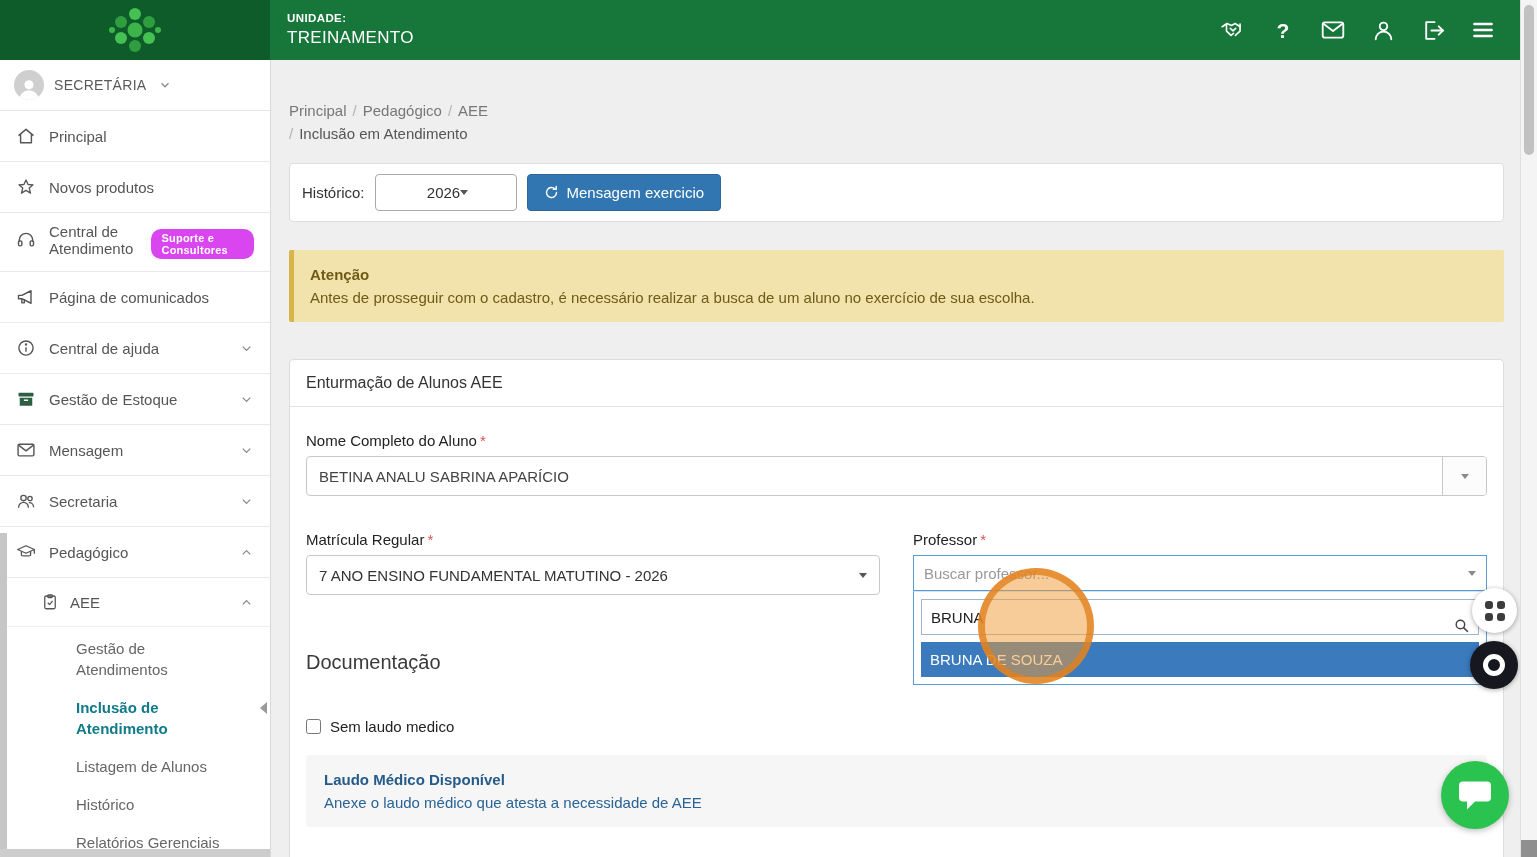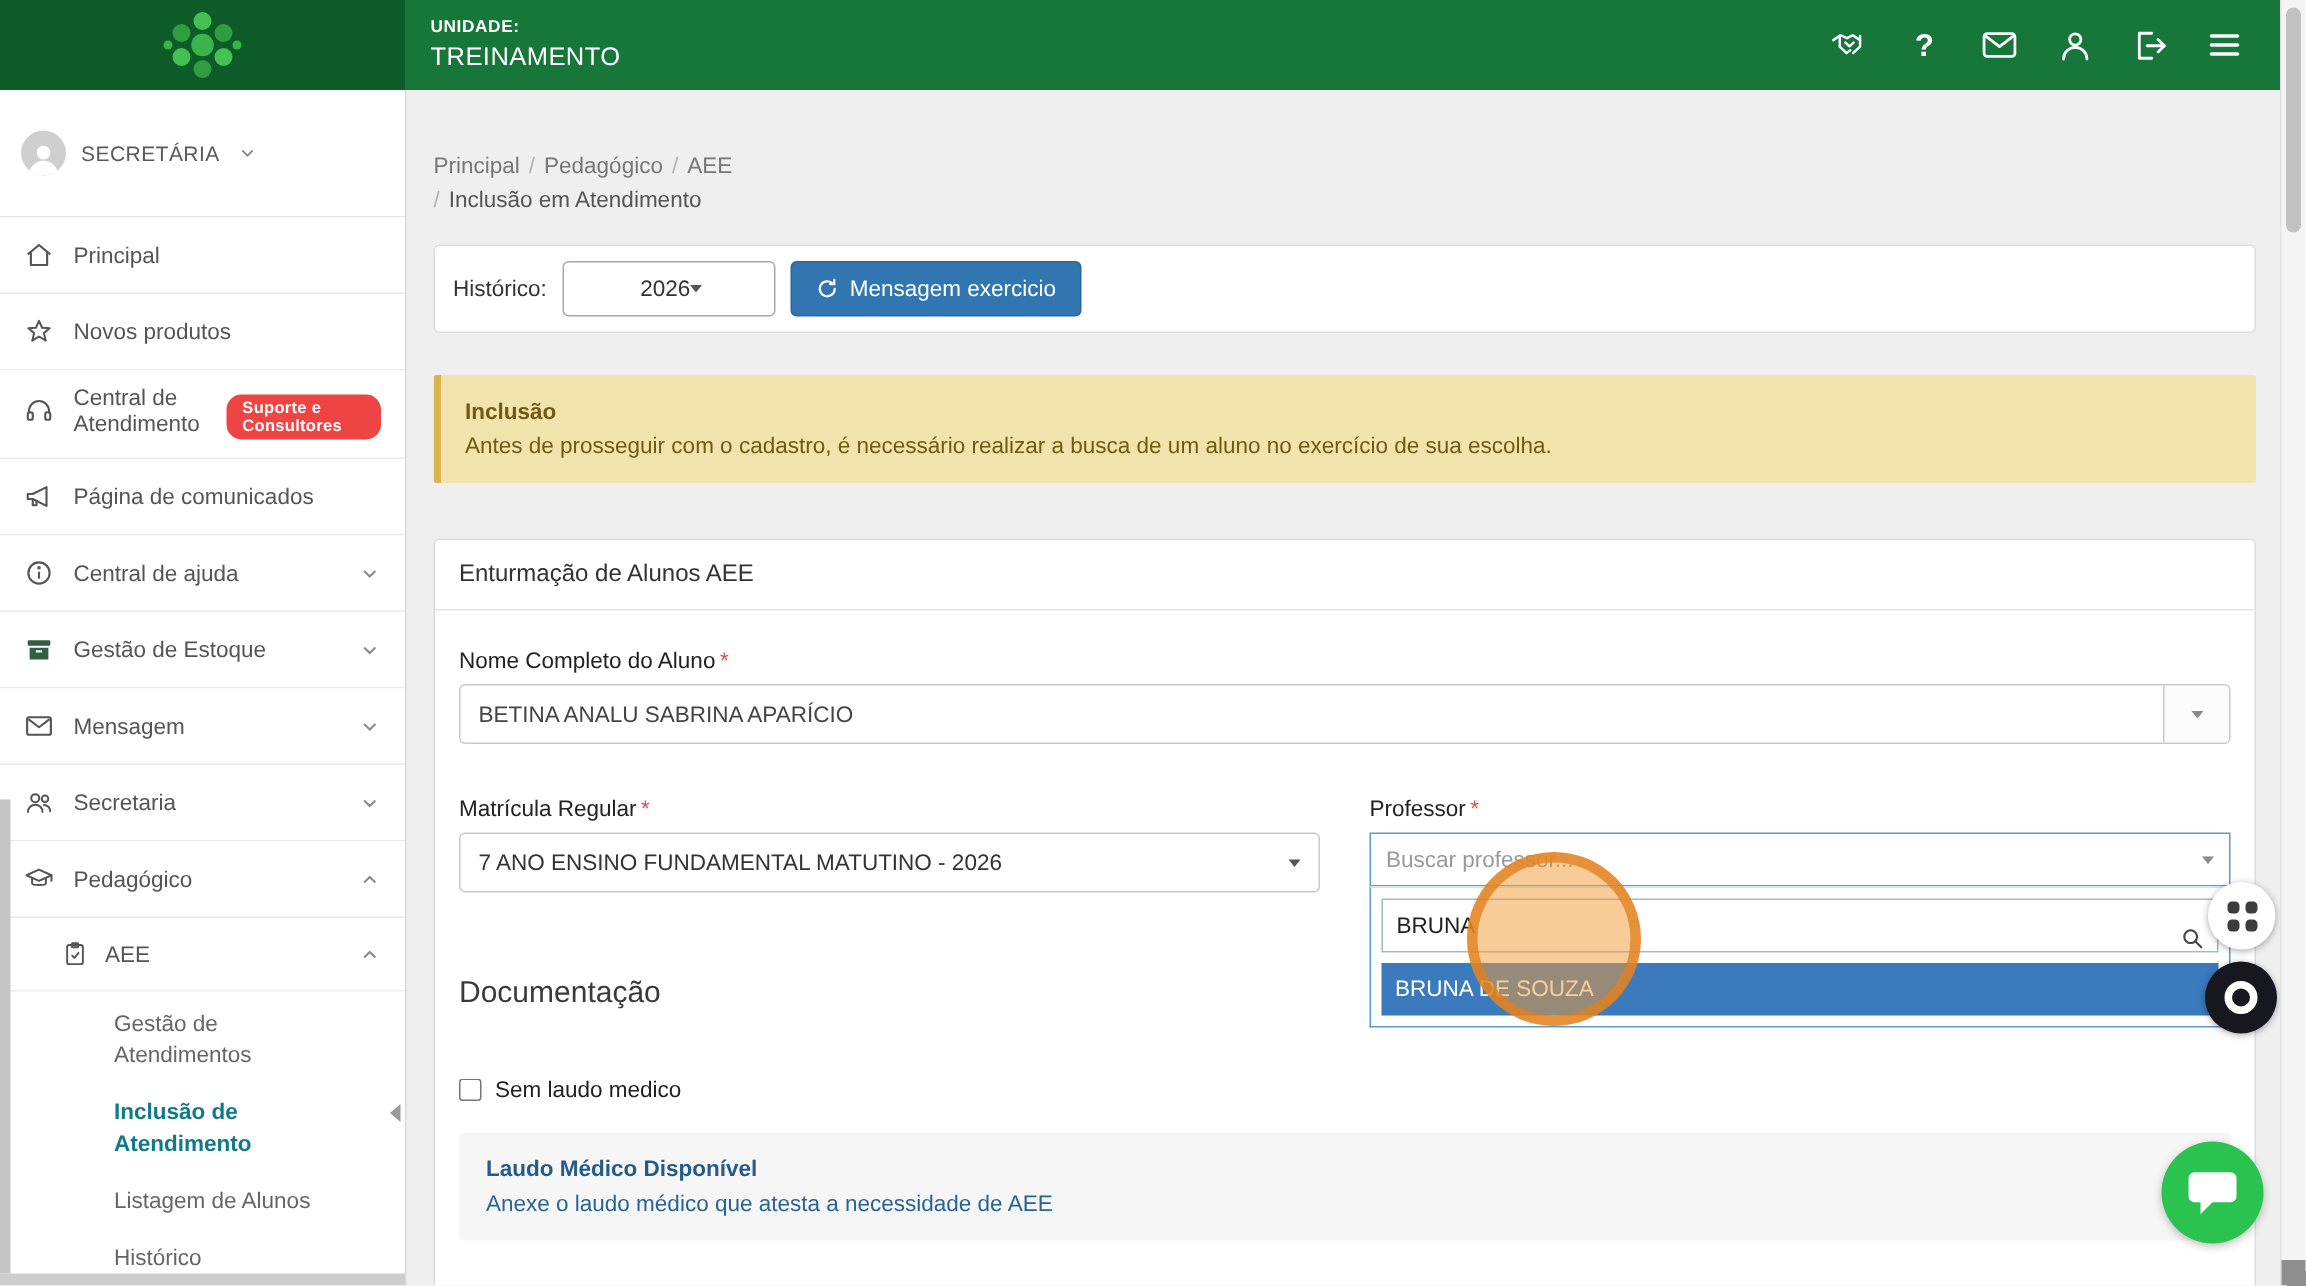--- a/index.html
+++ b/index.html
@@ -13,32 +13,32 @@
   .logo-box{flex:0 0 270px;width:270px;height:60px;background:#0f5c2b;display:flex;align-items:center;justify-content:center}
   .unit{padding-left:17px;color:#fff}
   .unit-label{font-size:11.5px;font-weight:bold;letter-spacing:.4px;margin-bottom:4px}
   .unit-name{font-size:17px;letter-spacing:.3px}
   .header-icons{margin-left:auto;display:flex;align-items:center;gap:24px;padding-right:24px;color:#fff}
   .hicon{width:26px;height:26px;display:flex;align-items:center;justify-content:center;cursor:pointer;color:#fff}
   .help-glyph{font-size:21px;font-weight:bold;line-height:1}
 
   
   .sidebar{position:absolute;left:0;top:60px;width:270px;height:797px;background:#fff;border-right:1px solid #d8d8d8;z-index:5;overflow:hidden}
-  .user-row{height:50px;display:flex;align-items:center;gap:10px;padding:17px 14px;border-bottom:1px solid #e6e6e6;cursor:pointer}
+  .user-row{height:50px;display:flex;align-items:center;gap:10px;padding:0 14px;border-bottom:1px solid #e6e6e6;cursor:pointer}
   .avatar{width:30px;height:30px;border-radius:50%;background:#cfcfcf;color:#fff;display:flex;align-items:flex-end;justify-content:center;overflow:hidden}
   .user-name{color:#5a5a5a;font-size:14px;letter-spacing:.3px}
   .side-item{display:flex;align-items:center;gap:13px;padding:0 16px;height:50px;border-bottom:1px solid #e9e9e9;color:#555;cursor:pointer;background:#fff}
   .icn{width:20px;height:20px;flex:0 0 20px;display:flex;align-items:center;justify-content:center;color:#555}
   .icn-estoque{color:#2f5f43}
   .side-label{font-size:15px;color:#555}
   .chev{margin-left:auto;color:#8a8a8a;display:flex}
   .chev-sm{color:#8a8a8a;display:flex;margin-left:2px}
   .item-col{flex-direction:row;align-items:flex-start;height:auto;padding-top:10px;padding-bottom:12px;gap:0}
   .item-col .row{display:flex;gap:13px;align-items:center}
-  .badge-pill{display:inline-block;background:#ef4444;color:#fff;font-size:11px;font-weight:bold;padding:3px 11px;border-radius:10px;margin:6px 0 0 8px;letter-spacing:.2px}
+  .badge-pill{display:inline-block;background:#d946ef;color:#fff;font-size:11px;font-weight:bold;padding:3px 11px;border-radius:10px;margin:6px 0 0 8px;letter-spacing:.2px}
   .submenu-item{display:flex;align-items:center;gap:10px;padding:0 16px 0 40px;height:48px;border-bottom:1px solid #efefef;color:#555;cursor:pointer}
   .subsub{position:relative;padding:11px 14px 6px 76px;color:#666;line-height:21px;font-size:15px;cursor:pointer}
   .subsub .txt{display:block;max-width:156px}
   .subsub-active{color:#0e7a8a;font-weight:bold}
   .marker-left{position:absolute;right:3px;top:16px;width:0;height:0;border-top:6px solid transparent;border-bottom:6px solid transparent;border-right:7px solid #9a9a9a}
   .side-scroll-v{position:absolute;left:0;top:533px;width:7px;height:316px;background:#c6c6c6;z-index:8}
   .side-scroll-h{position:absolute;left:0;top:849px;width:270px;height:8px;background:#cdcdcd;z-index:8}
 
   
   .main{position:absolute;left:270px;top:60px;width:1250px;height:797px;background:#efefef;padding:39px 16px 0 19px;overflow:hidden;box-sizing:border-box;z-index:1}
@@ -358,21 +358,21 @@
         <svg width="15" height="15" viewBox="0 0 24 24" fill="none" stroke="#fff" stroke-width="2.3" stroke-linecap="round">
           <path d="M20 12 a8 8 0 1 1 -2.3 -5.6"></path>
           <polyline points="19.5 2.5 19.5 7 15 7"></polyline>
         </svg>
       </span>
       <span>Mensagem exercicio</span>
     </button>
   </div>
 
   <div class="warning">
-    <div class="warning-title">Inclusão</div>
+    <div class="warning-title">Atenção</div>
     <div>Antes de prosseguir com o cadastro, é necessário realizar a busca de um aluno no exercício de sua escolha.</div>
   </div>
 
   <div class="card form-card">
     <div class="card-header">Enturmação de Alunos AEE</div>
     <div class="card-body">
 
       <div class="field-label">
         <span>Nome Completo do Aluno</span><span class="req">*</span>
       </div>

